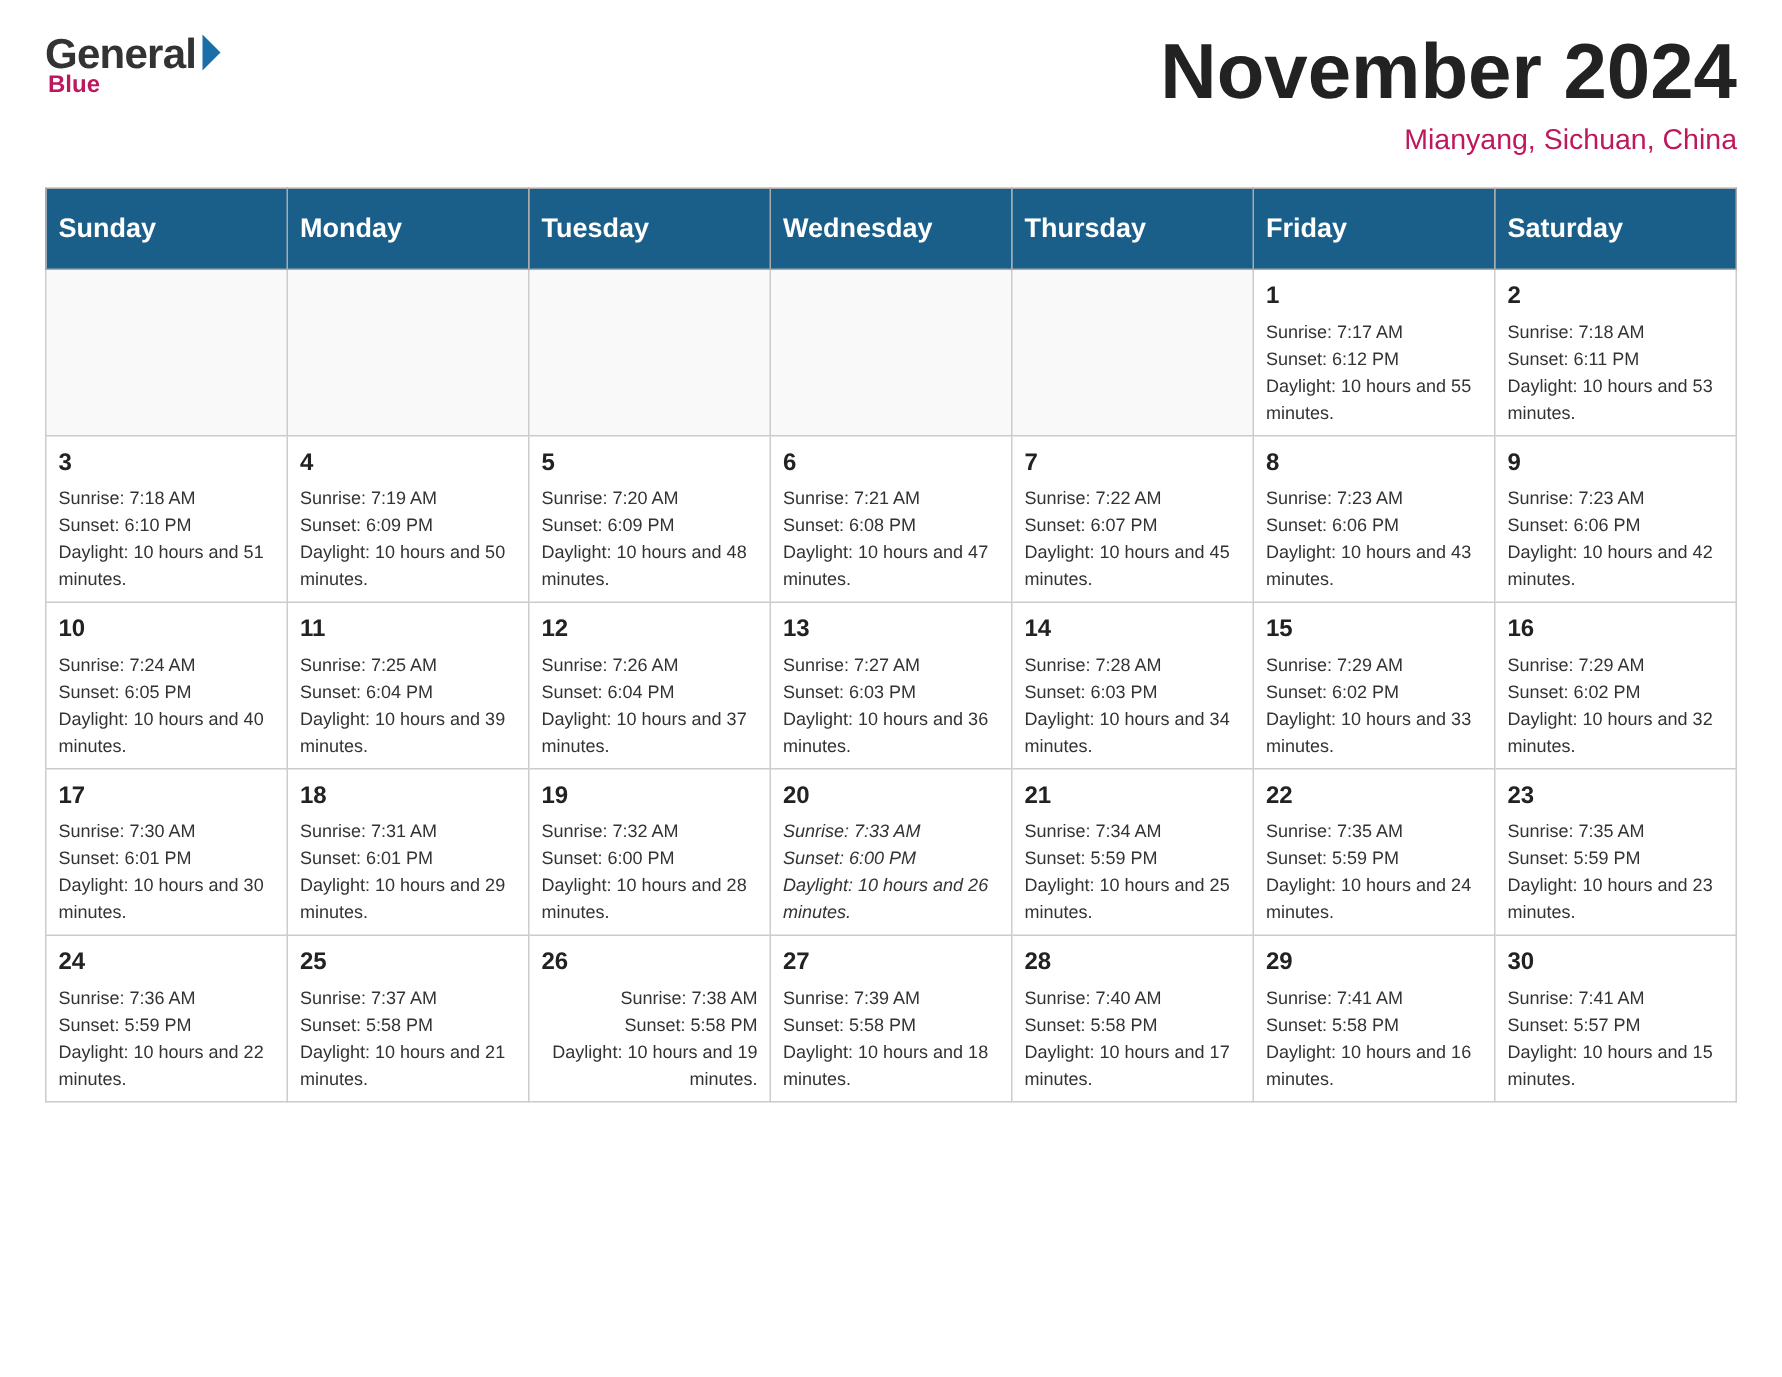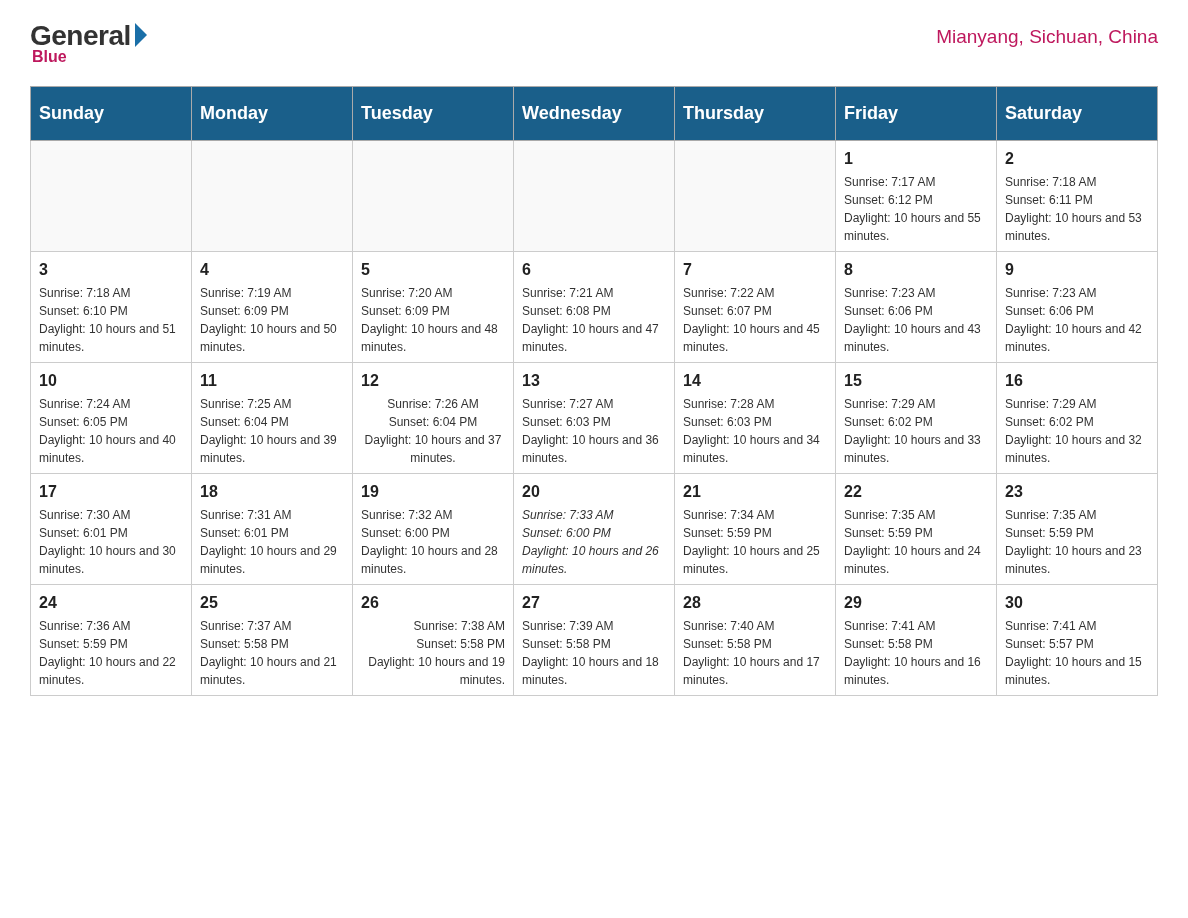--- a/index.html
+++ b/index.html
@@ -106,20 +106,21 @@
 
 <div class="header">
   <div class="logo">
     <div class="logo-top">
       <span class="logo-general">General</span>
       <div class="logo-arrow"></div>
     </div>
     <span class="logo-bottom">Blue</span>
   </div>
   <div class="title-section">
+    <div class="month-year">November 2024</div>
     <div class="location">Mianyang, Sichuan, China</div>
   </div>
 </div>
 
 <table class="calendar">
   <thead>
     <tr>
     <th>Sunday</th>
         <th>Monday</th>
         <th>Tuesday</th>
@@ -201,21 +202,21 @@
 Daylight: 10 hours and 40 minutes.</div>
         </td>
         <td>
           <span class="day-number">11</span>
           <div class="day-info" style="white-space: pre-line;">Sunrise: 7:25 AM
 Sunset: 6:04 PM
 Daylight: 10 hours and 39 minutes.</div>
         </td>
         <td>
           <span class="day-number">12</span>
-          <div class="day-info" style="white-space: pre-line; text-align: center;">Sunrise: 7:26 AM
+          <div class="day-info" style="white-space: pre-line;">Sunrise: 7:26 AM
 Sunset: 6:04 PM
 Daylight: 10 hours and 37 minutes.</div>
         </td>
         <td>
           <span class="day-number">13</span>
           <div class="day-info" style="white-space: pre-line;">Sunrise: 7:27 AM
 Sunset: 6:03 PM
 Daylight: 10 hours and 36 minutes.</div>
         </td>
         <td>

